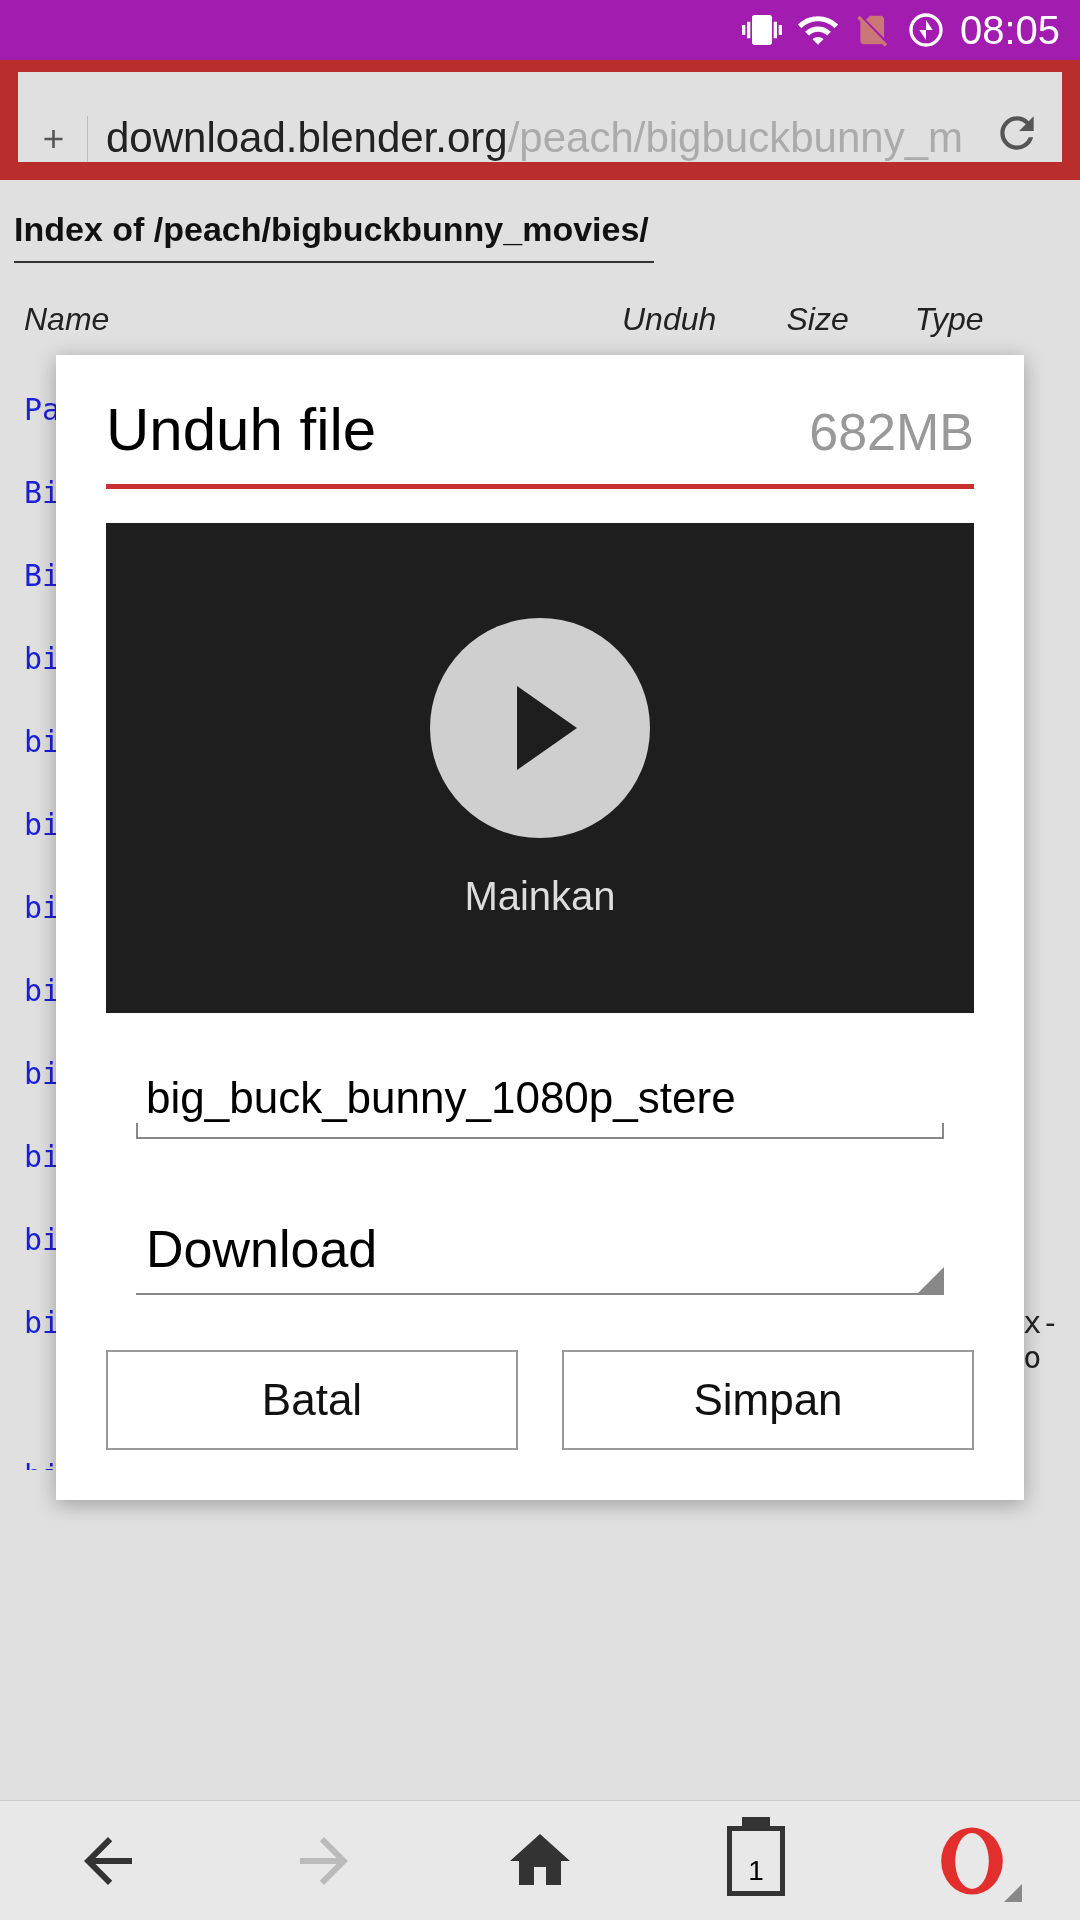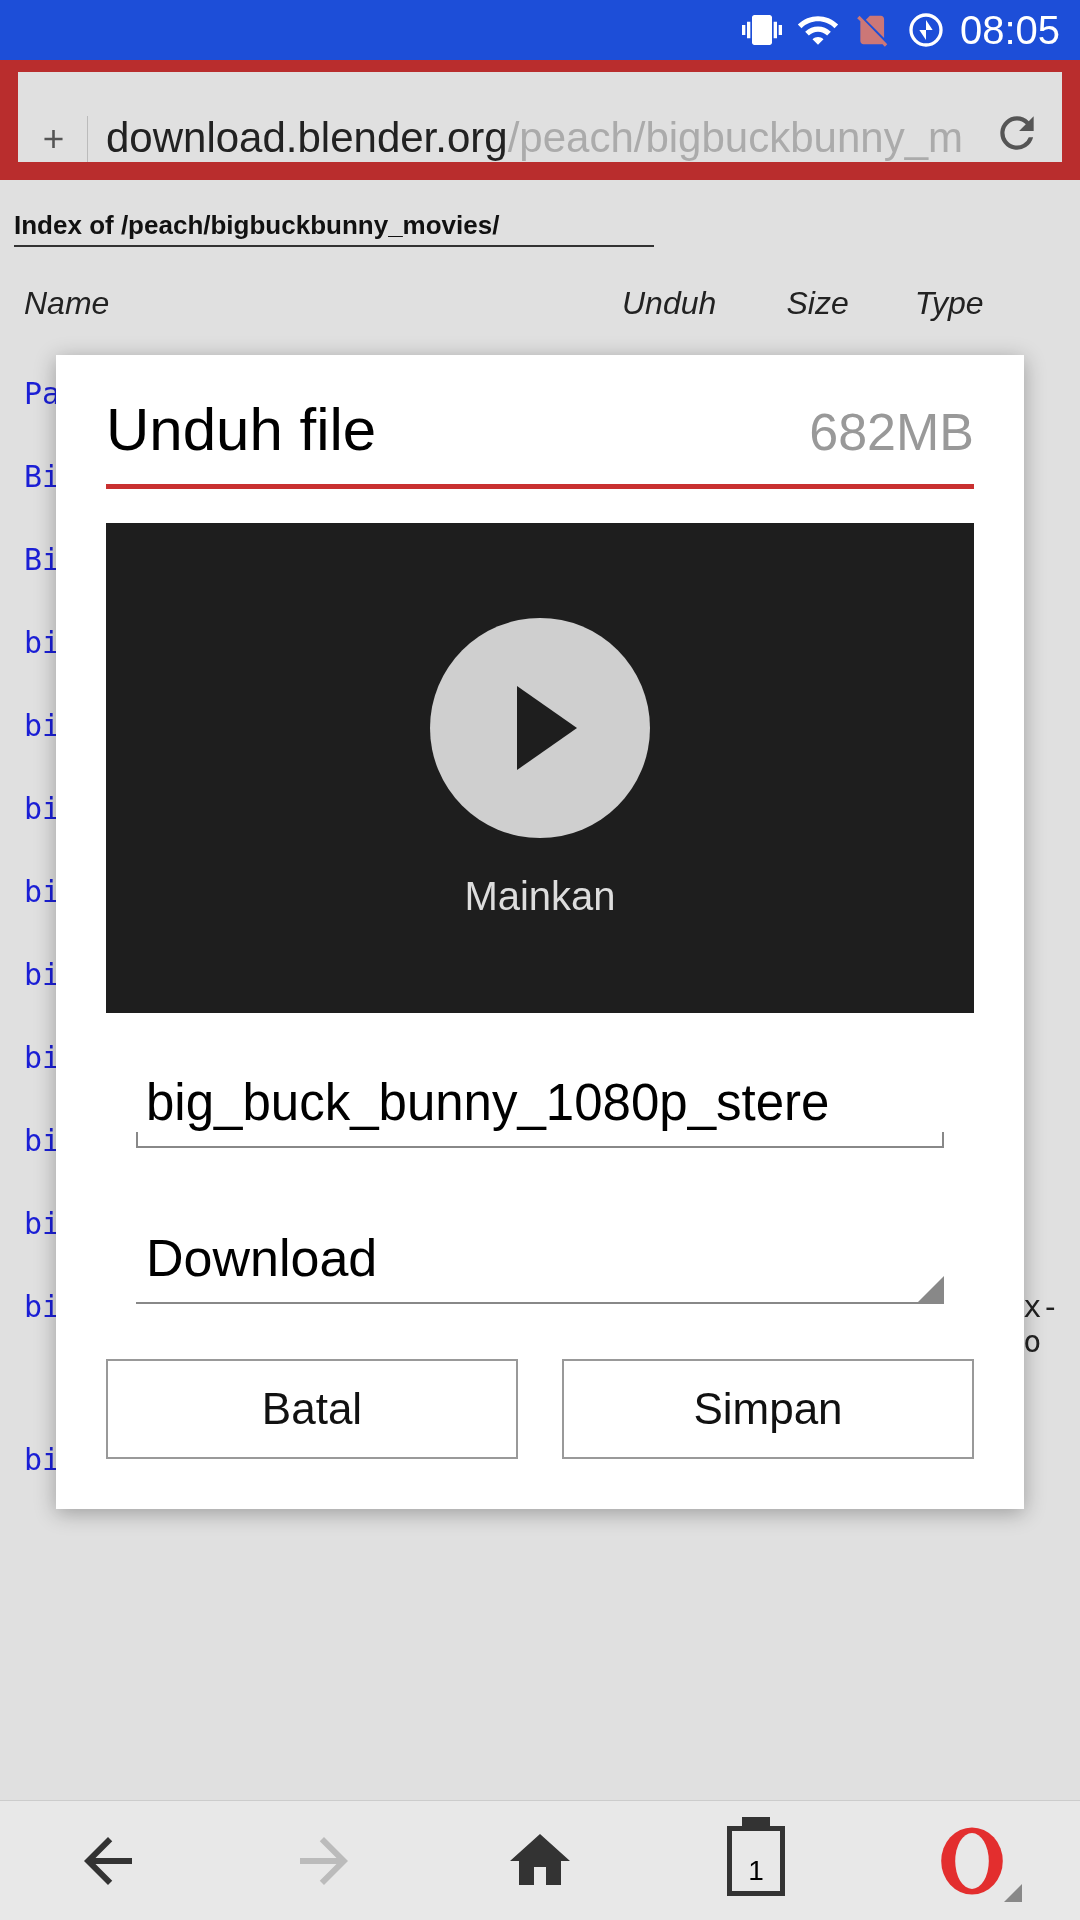--- a/index.html
+++ b/index.html
@@ -6,21 +6,21 @@
 body {
   width: 1080px;
   height: 1920px;
   font-family: Arial, sans-serif;
   background: #e0e0e0;
   position: relative;
   overflow: hidden;
 }
 .status-bar {
   height: 60px;
-  background: #1d4ed8;
+  background: #a21caf;
   display: flex;
   justify-content: flex-end;
   align-items: center;
   padding: 0 20px;
   gap: 14px;
 }
 .status-icon { display: inline-flex; align-items: center; justify-content: center; }
 .status-time { color: #fff; font-size: 40px; font-weight: 500; }
 .browser-header {
   background: #b92d2d;
@@ -51,25 +51,25 @@
 }
 .url-host { color: #222; }
 .url-reload { margin-left: 10px; }
 .page-content {
   padding: 30px 14px 0 14px;
   background: #e0e0e0;
   height: 1290px;
   overflow: hidden;
 }
 .page-title {
-  font-size: 26px;
+  font-size: 34px;
   font-weight: bold;
   color: #111;
   border-bottom: 2px solid #333;
-  padding-bottom: 4px;
+  padding-bottom: 12px;
   display: inline-block;
   width: 640px;
 }
 .listing-table {
   margin-top: 30px;
   width: 100%;
   font-family: monospace;
   font-size: 30px;
   border-collapse: collapse;
 }
@@ -155,21 +155,21 @@
   content: '';
   position: absolute;
   bottom: 0;
   width: 2px;
   height: 14px;
   background: #888;
 }
 .filename-underline::before { left: 0; }
 .filename-underline::after { right: 0; }
 .filename-text {
-  font-size: 51px;
+  font-size: 44px;
   color: #000;
   padding: 0 10px 16px 10px;
   white-space: nowrap;
   overflow: hidden;
 }
 .folder-wrap {
   position: relative;
   margin: 80px 30px 0 30px;
 }
 .folder-text {

